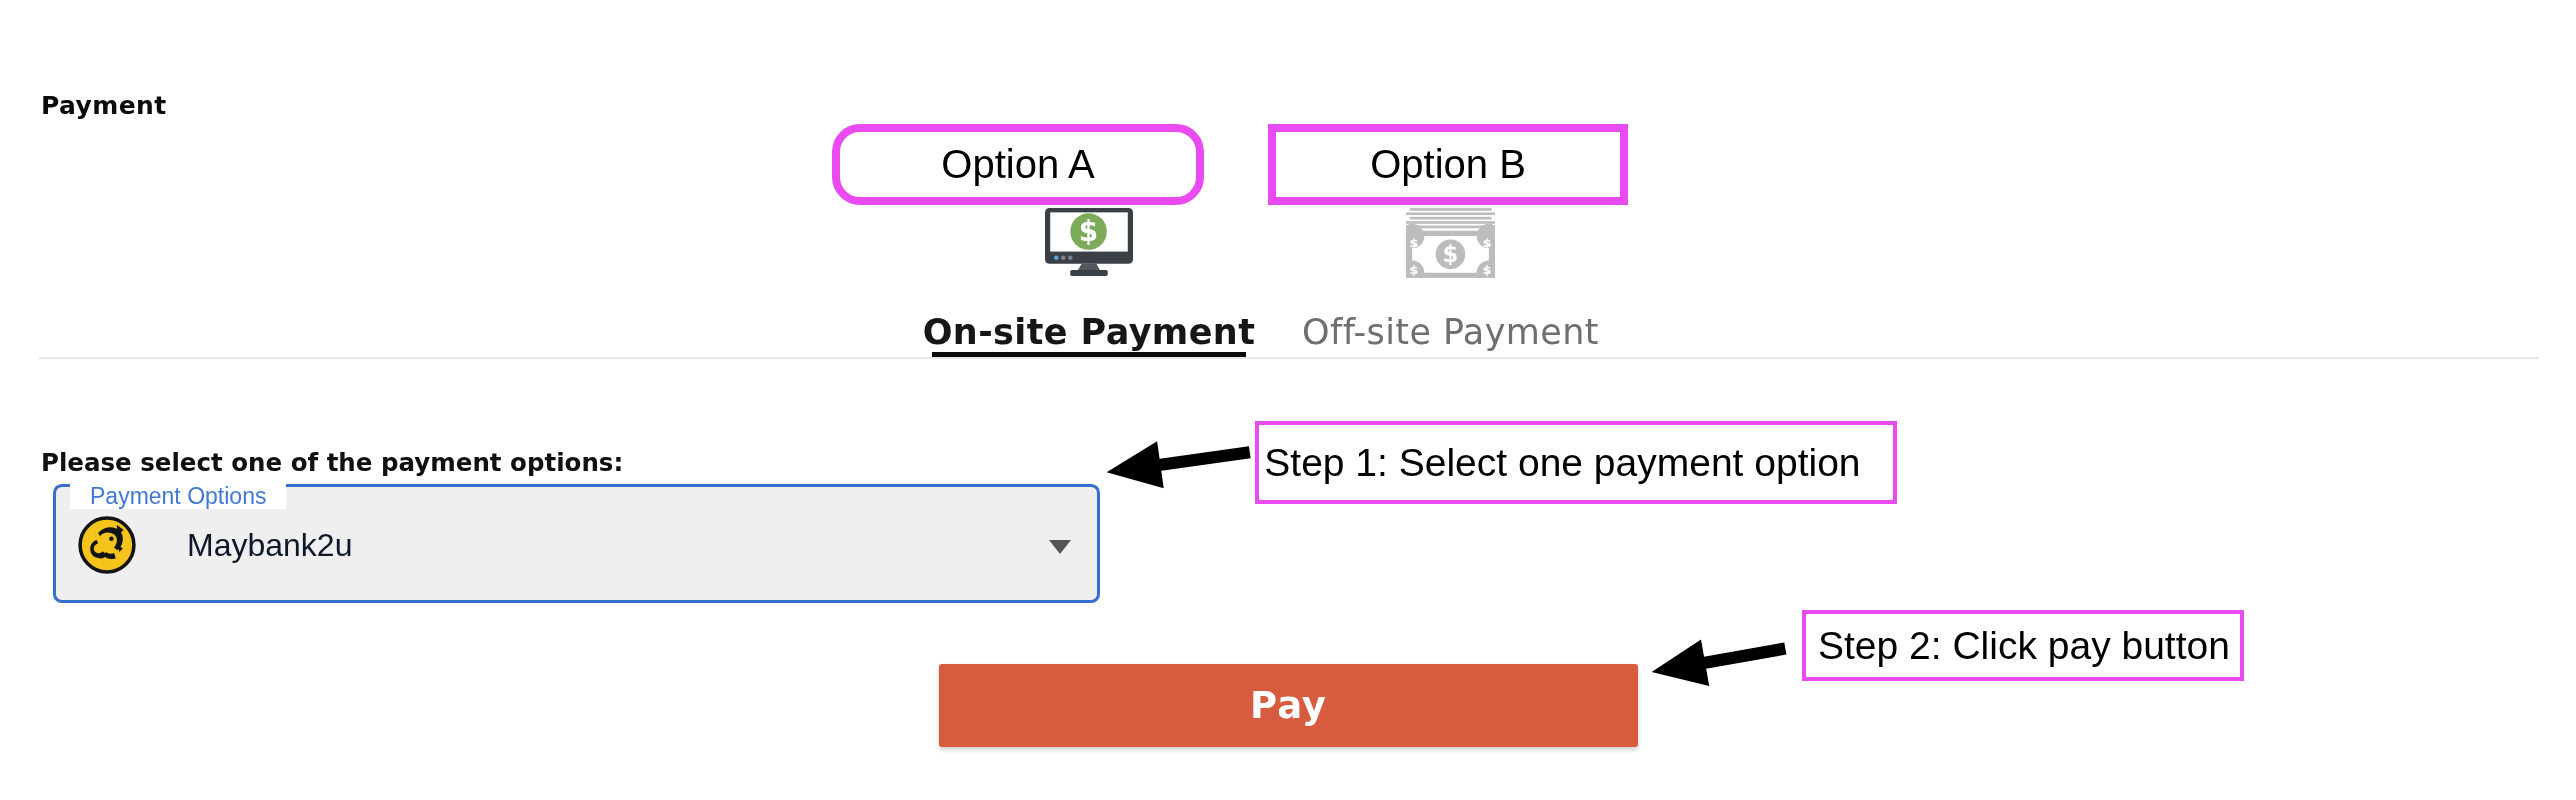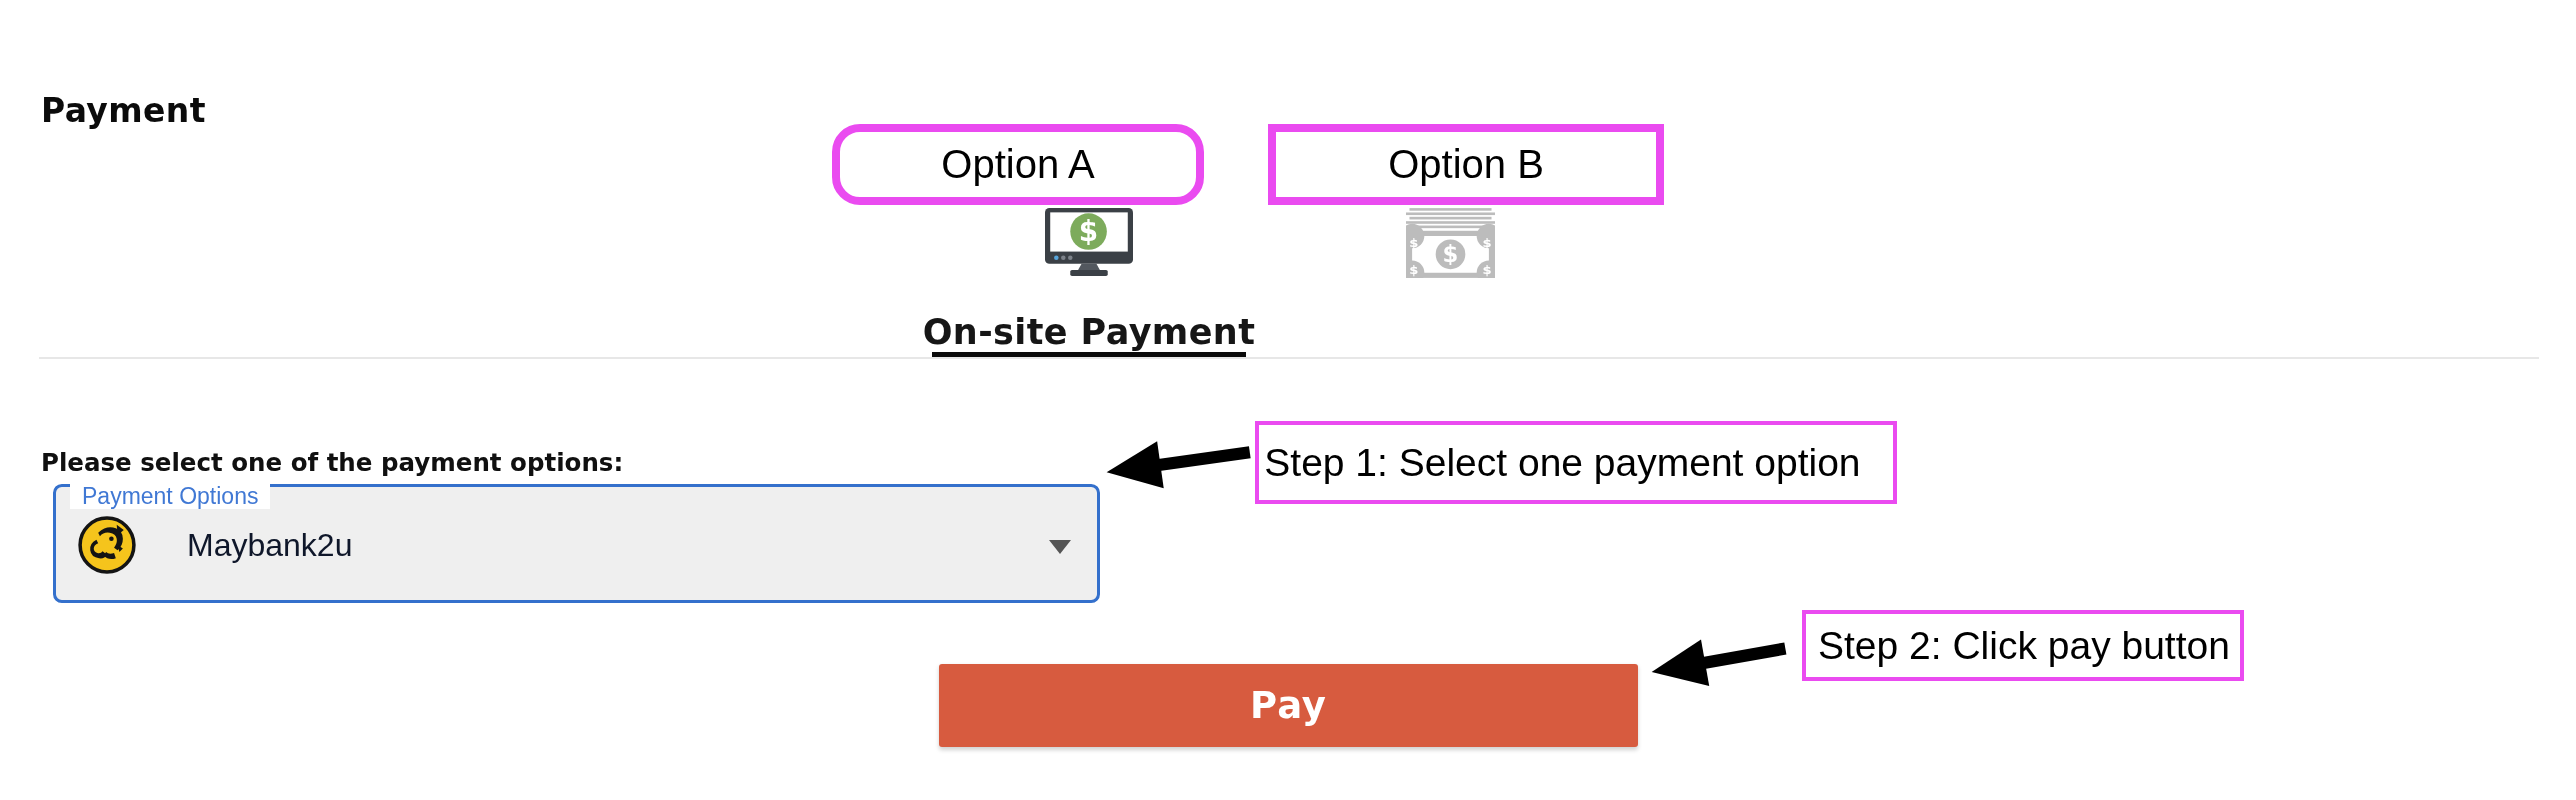--- a/index.html
+++ b/index.html
@@ -8,34 +8,34 @@
     width:2576px;height:801px;
     background:#ffffff;
     overflow:hidden;
     font-family:"DejaVu Sans", sans-serif;
   }
   .abs{position:absolute;box-sizing:border-box;}
 
   
   #payment-title{
     left:41px;top:91px;
-    font-size:33px;font-weight:bold;color:#0b0b0b;
+    font-size:25px;font-weight:bold;color:#0b0b0b;
     letter-spacing:0.4px;
   }
 
   
   .hl-box{
     border:8.8px solid #ea4bf0;
     background:#ffffff;
     display:flex;align-items:center;justify-content:center;
     font-family:"Liberation Sans", sans-serif;
     font-size:40px;color:#000;
   }
   #option-a-box{left:832px;top:124px;width:372px;height:81px;border-radius:28px;}
-  #option-b-box{left:1268px;top:124px;width:396px;height:81px;}
+  #option-b-box{left:1268px;top:124px;width:360px;height:81px;}
 
   .step-box{
     border:4.4px solid #ea4bf0;
     background:#ffffff;
     display:flex;align-items:center;
     font-family:"Liberation Sans", sans-serif;
     color:#000;white-space:nowrap;
   }
   #step1-box{left:1255px;top:421px;width:642px;height:83px;font-size:39px;padding-left:5.3px;}
   #step2-box{left:1802px;top:610px;width:442px;height:71px;font-size:39px;padding-left:12px;}
@@ -68,21 +68,21 @@
 
   
   #payment-select{
     left:53px;top:484px;width:1047px;height:119px;
     background:#efefef;
     border:3.5px solid #3470cc;border-radius:8.8px;
     cursor:pointer;
   }
   #select-legend{
     position:absolute;left:14px;top:-4.4px;
-    background:#ffffff;padding:0 12px;
+    background:#ffffff;padding:0 20px;
     font-family:"Liberation Sans", sans-serif;
     font-size:23px;line-height:26px;color:#4078d4;
     white-space:nowrap;
   }
   #bank-logo{position:absolute;left:21px;top:28px;width:60px;height:60px;}
   #selected-option-label{
     position:absolute;left:131px;top:40px;
     font-family:Liberation Sans, sans-serif;
     font-size:32px;color:#0f172a;
   }
@@ -154,20 +154,21 @@
         <circle cx="7" cy="74" r="14" fill="#bcbcbc"></circle>
         <circle cx="95" cy="74" r="14" fill="#bcbcbc"></circle>
         <circle cx="51" cy="53" r="17" fill="#bcbcbc"></circle>
         <text x="51" y="62" font-size="26" font-weight="bold" fill="#ffffff" text-anchor="middle" font-family="DejaVu Sans, sans-serif">$</text>
         <text x="9" y="45" font-size="15" font-weight="bold" fill="#ffffff" text-anchor="middle" font-family="DejaVu Sans, sans-serif">$</text>
         <text x="93" y="45" font-size="15" font-weight="bold" fill="#ffffff" text-anchor="middle" font-family="DejaVu Sans, sans-serif">$</text>
         <text x="9" y="76" font-size="15" font-weight="bold" fill="#ffffff" text-anchor="middle" font-family="DejaVu Sans, sans-serif">$</text>
         <text x="93" y="76" font-size="15" font-weight="bold" fill="#ffffff" text-anchor="middle" font-family="DejaVu Sans, sans-serif">$</text>
       </svg>
     </span>
+    <span class="tab-label">Off-site Payment</span>
   </div>
 
   <div class="abs" id="divider"></div>
   <div class="abs" id="active-underline"></div>
 
   <div class="abs" id="select-prompt">Please select one of the payment options:</div>
 
   <div class="abs" id="payment-select" role="combobox">
     <span id="select-legend">Payment Options</span>
     <span id="bank-logo">

